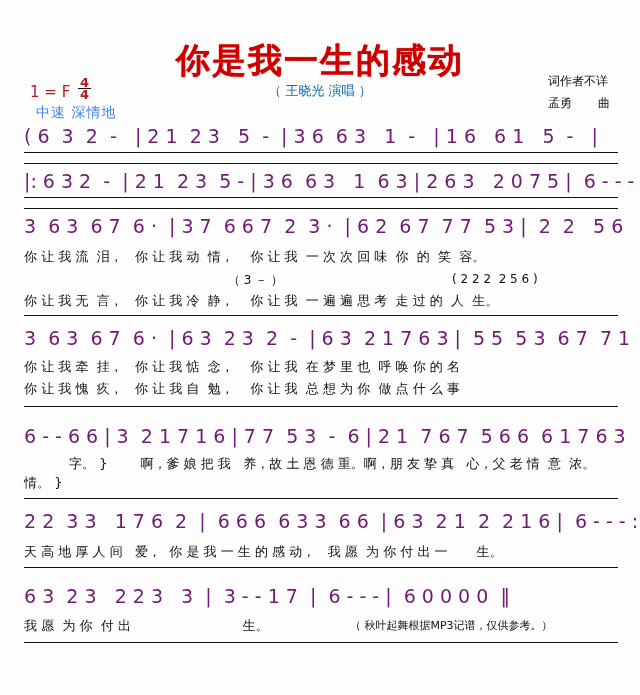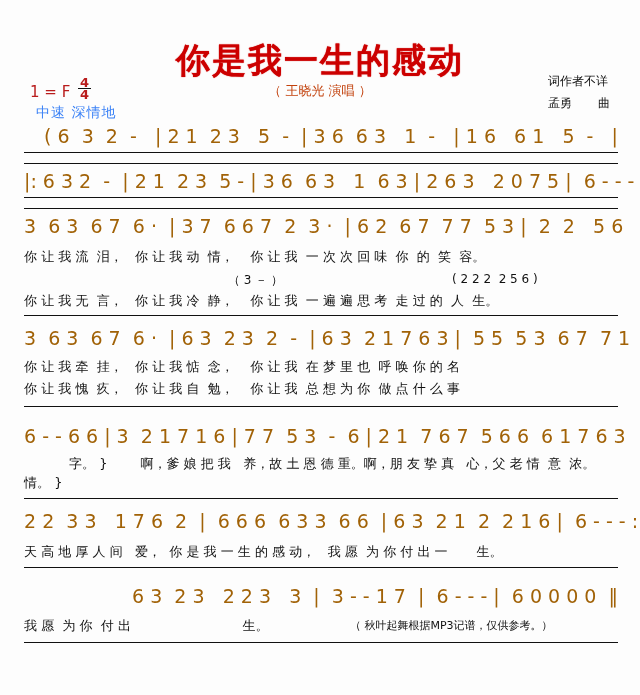--- a/index.html
+++ b/index.html
@@ -35,21 +35,21 @@
     font-weight:bold;
     color:#c00;
     letter-spacing:2px;
     font-family:"DejaVu Sans","Liberation Sans",sans-serif;
     text-shadow:0 0 1px #c00;
   }
   .singer{
     position:absolute;top:82px;left:0;width:640px;
     text-align:center;
     font-size:13px;
-    color:#c2410c;
+    color:#0369a1;
   }
   .credits{
     position:absolute;right:30px;top:70px;
     font-size:12px;
     line-height:22px;
     text-align:left;
     color:#111;
   }
   .credits div{white-space:nowrap;}
   .credit-row span.gap{display:inline-block;width:26px;}
@@ -77,24 +77,23 @@
     font-size:14px;
     color:#3b82f6;
     letter-spacing:1px;
   }
   
   .line{
     position:absolute;
     left:24px;
     width:594px;
     font-size:19px;
-    color:#a16207;
+    color:#701a75;
     white-space:pre;
     font-family:"DejaVu Sans","Liberation Sans",sans-serif;
-    text-align:right;
   }
   .lyric{
     position:absolute;
     left:24px;
     width:594px;
     font-size:13px;
     color:#111;
     white-space:pre;
   }
   .small{font-size:12px;}

